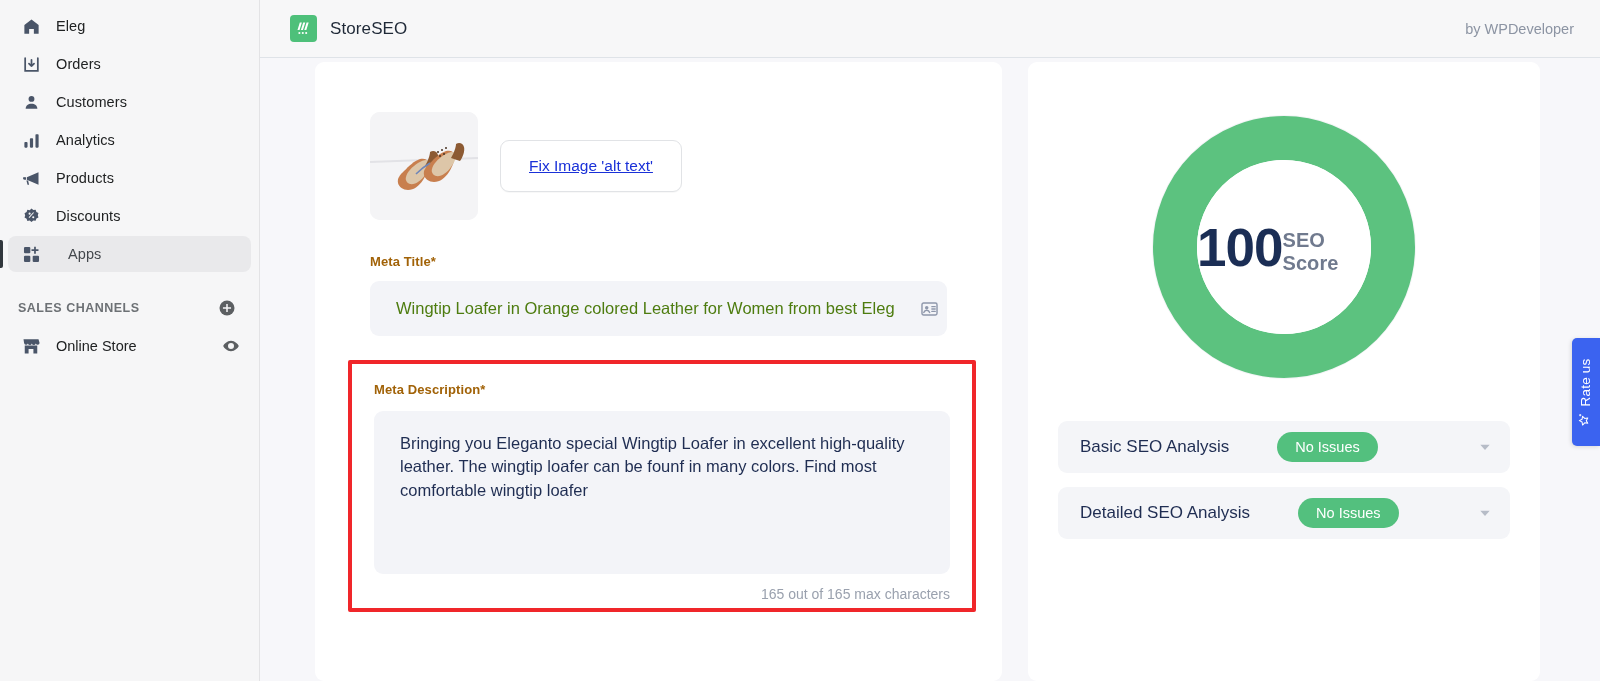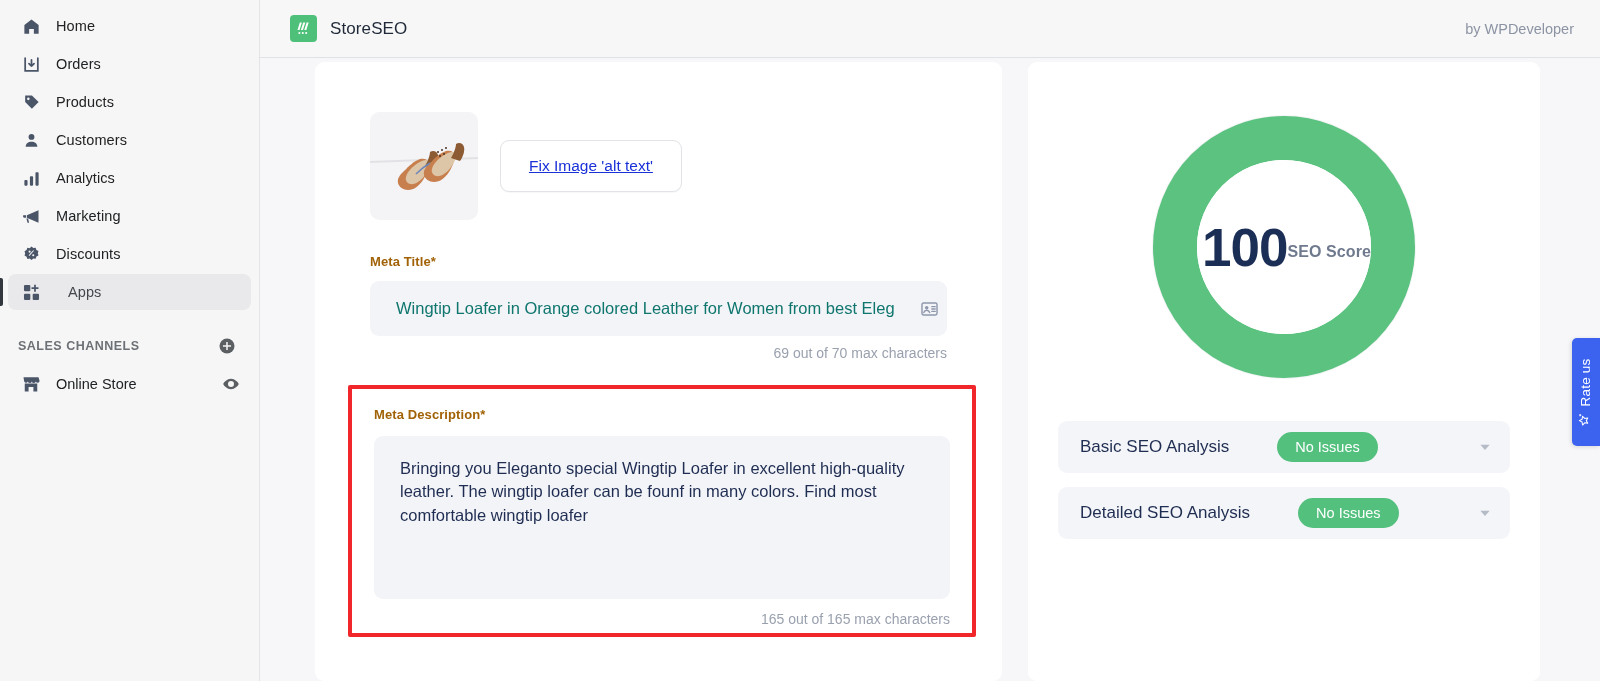--- a/index.html
+++ b/index.html
@@ -176,21 +176,21 @@
     margin: 0 55px 0 55px;
     position: relative;
   }
   .text-input {
     height: 55px;
     background: #f3f4f8;
     border-radius: 9px;
     display: flex; align-items: center;
     padding: 0 38px 0 26px;
     font-size: 16.5px;
-    color: #0f766e;
+    color: #4d7c0f;
     white-space: nowrap;
     overflow: hidden;
     cursor: text;
   }
   .input-icon {
     position: absolute;
     right: 8px; top: 50%;
     transform: translateY(-50%);
     width: 19px; height: 19px;
     color: #8e97ab;
@@ -257,21 +257,21 @@
     align-items: center; justify-content: flex-end;
   }
   .score-value {
     font-size: 53px;
     color: #1b2e55;
     font-weight: 700;
     line-height: 1;
     letter-spacing: -1px;
   }
   .score-label {
-    font-size: 16px;
+    font-size: 20px;
     color: #707a8e;
     margin-top: 9px;
     font-weight: 600;
     letter-spacing: .1px;
   }
 
   .analysis-list { margin: 42px 30px 0 30px; }
   .analysis-row {
     height: 52px;
     background: #f4f5f8;
@@ -332,41 +332,33 @@
 <div id="root">
 
   <div class="sidebar">
 
     <div class="nav-item">
       <span class="ico">
         <svg width="19" height="19" viewBox="0 0 24 24" fill="currentColor">
             <path d="M12 3 3 10v11h6v-6h6v6h6V10z"></path>
           </svg>
       </span>
-      <span class="lbl">Home</span>
+      <span class="lbl">Eleg</span>
     </div>
 
     <div class="nav-item">
       <span class="ico">
         <svg width="19" height="19" viewBox="0 0 24 24" fill="none" stroke="currentColor" stroke-width="2.2">
             <path d="M4 4v16h16V4" stroke-linecap="round"></path>
             <path d="M12 6v8m0 0 3.2-3.2M12 14l-3.2-3.2" stroke-linecap="round" stroke-linejoin="round"></path>
           </svg>
       </span>
       <span class="lbl">Orders</span>
     </div>
 
-    <div class="nav-item">
-      <span class="ico">
-        <svg width="19" height="19" viewBox="0 0 24 24" fill="currentColor">
-            <path d="M21 11.5 12.5 3H4v8.5L12.5 20zM8 9a1.6 1.6 0 1 1 0-3.2A1.6 1.6 0 0 1 8 9z"></path>
-          </svg>
-      </span>
-      <span class="lbl">Products</span>
-    </div>
 
     <div class="nav-item">
       <span class="ico">
         <svg width="19" height="19" viewBox="0 0 24 24" fill="currentColor">
             <circle cx="12" cy="7.5" r="3.7"></circle>
             <path d="M4.6 20c0-4.1 3.3-6.5 7.4-6.5s7.4 2.4 7.4 6.5z"></path>
           </svg>
       </span>
       <span class="lbl">Customers</span>
     </div>
@@ -381,21 +373,21 @@
       </span>
       <span class="lbl">Analytics</span>
     </div>
 
     <div class="nav-item">
       <span class="ico">
         <svg width="20" height="20" viewBox="0 0 24 24" fill="currentColor">
             <path d="M21 5 7 11v3l14 6zM4 11h2v3H4a1.6 1.6 0 0 1 0-3.2zM6.5 15h2l1.2 5H7.8z"></path>
           </svg>
       </span>
-      <span class="lbl">Marketing</span>
+      <span class="lbl">Products</span>
     </div>
 
     <div class="nav-item">
       <span class="ico">
         <svg width="19" height="19" viewBox="0 0 24 24" fill="currentColor">
             <path d="M12 2l2.3 1.8 2.9-.4 1 2.8 2.6 1.4-.8 2.8.8 2.8-2.6 1.4-1 2.8-2.9-.4L12 19l-2.3-1.8-2.9.4-1-2.8L3.2 13.4 4 10.6l-.8-2.8 2.6-1.4 1-2.8 2.9.4z"></path>
             <g fill="#f6f6f7">
               <circle cx="9.6" cy="8.4" r="1.35"></circle>
               <circle cx="14.2" cy="13" r="1.35"></circle>
               <path d="M15.1 7.4 9.3 13.9l-.9-.8 5.8-6.5z"></path>
@@ -499,21 +491,20 @@
           <div class="text-input">Wingtip Loafer in Orange colored Leather for Women from best Eleg</div>
           <span class="input-icon">
             <svg width="19" height="19" viewBox="0 0 24 24" fill="none" stroke="currentColor" stroke-width="1.8">
               <rect x="2.5" y="4.5" width="19" height="15" rx="2"></rect>
               <circle cx="8.5" cy="10.5" r="2.2" fill="currentColor" stroke="none"></circle>
               <path d="M4.8 16.4c.7-1.9 2-2.8 3.7-2.8s3 .9 3.7 2.8" stroke-linecap="round"></path>
               <path d="M15 9h4.2M15 12h4.2M15 15h4.2" stroke-linecap="round"></path>
             </svg>
           </span>
         </div>
-        <div class="counter">69 out of 70 max characters</div>
 
         <div class="desc-block">
           <div class="field-label">Meta Description*</div>
           <div class="desc-inner">
             <div class="textarea">Bringing you Eleganto special Wingtip Loafer in excellent high-quality leather. The wingtip loafer can be founf in many colors. Find most comfortable wingtip loafer</div>
           </div>
           <div class="desc-counter">165 out of 165 max characters</div>
         </div>
       </div>
 

